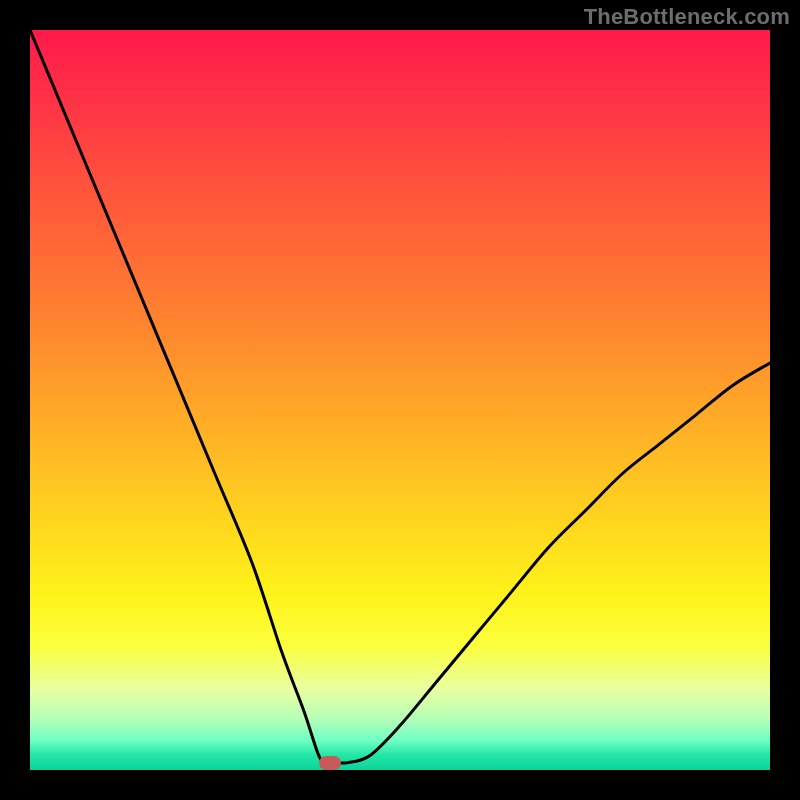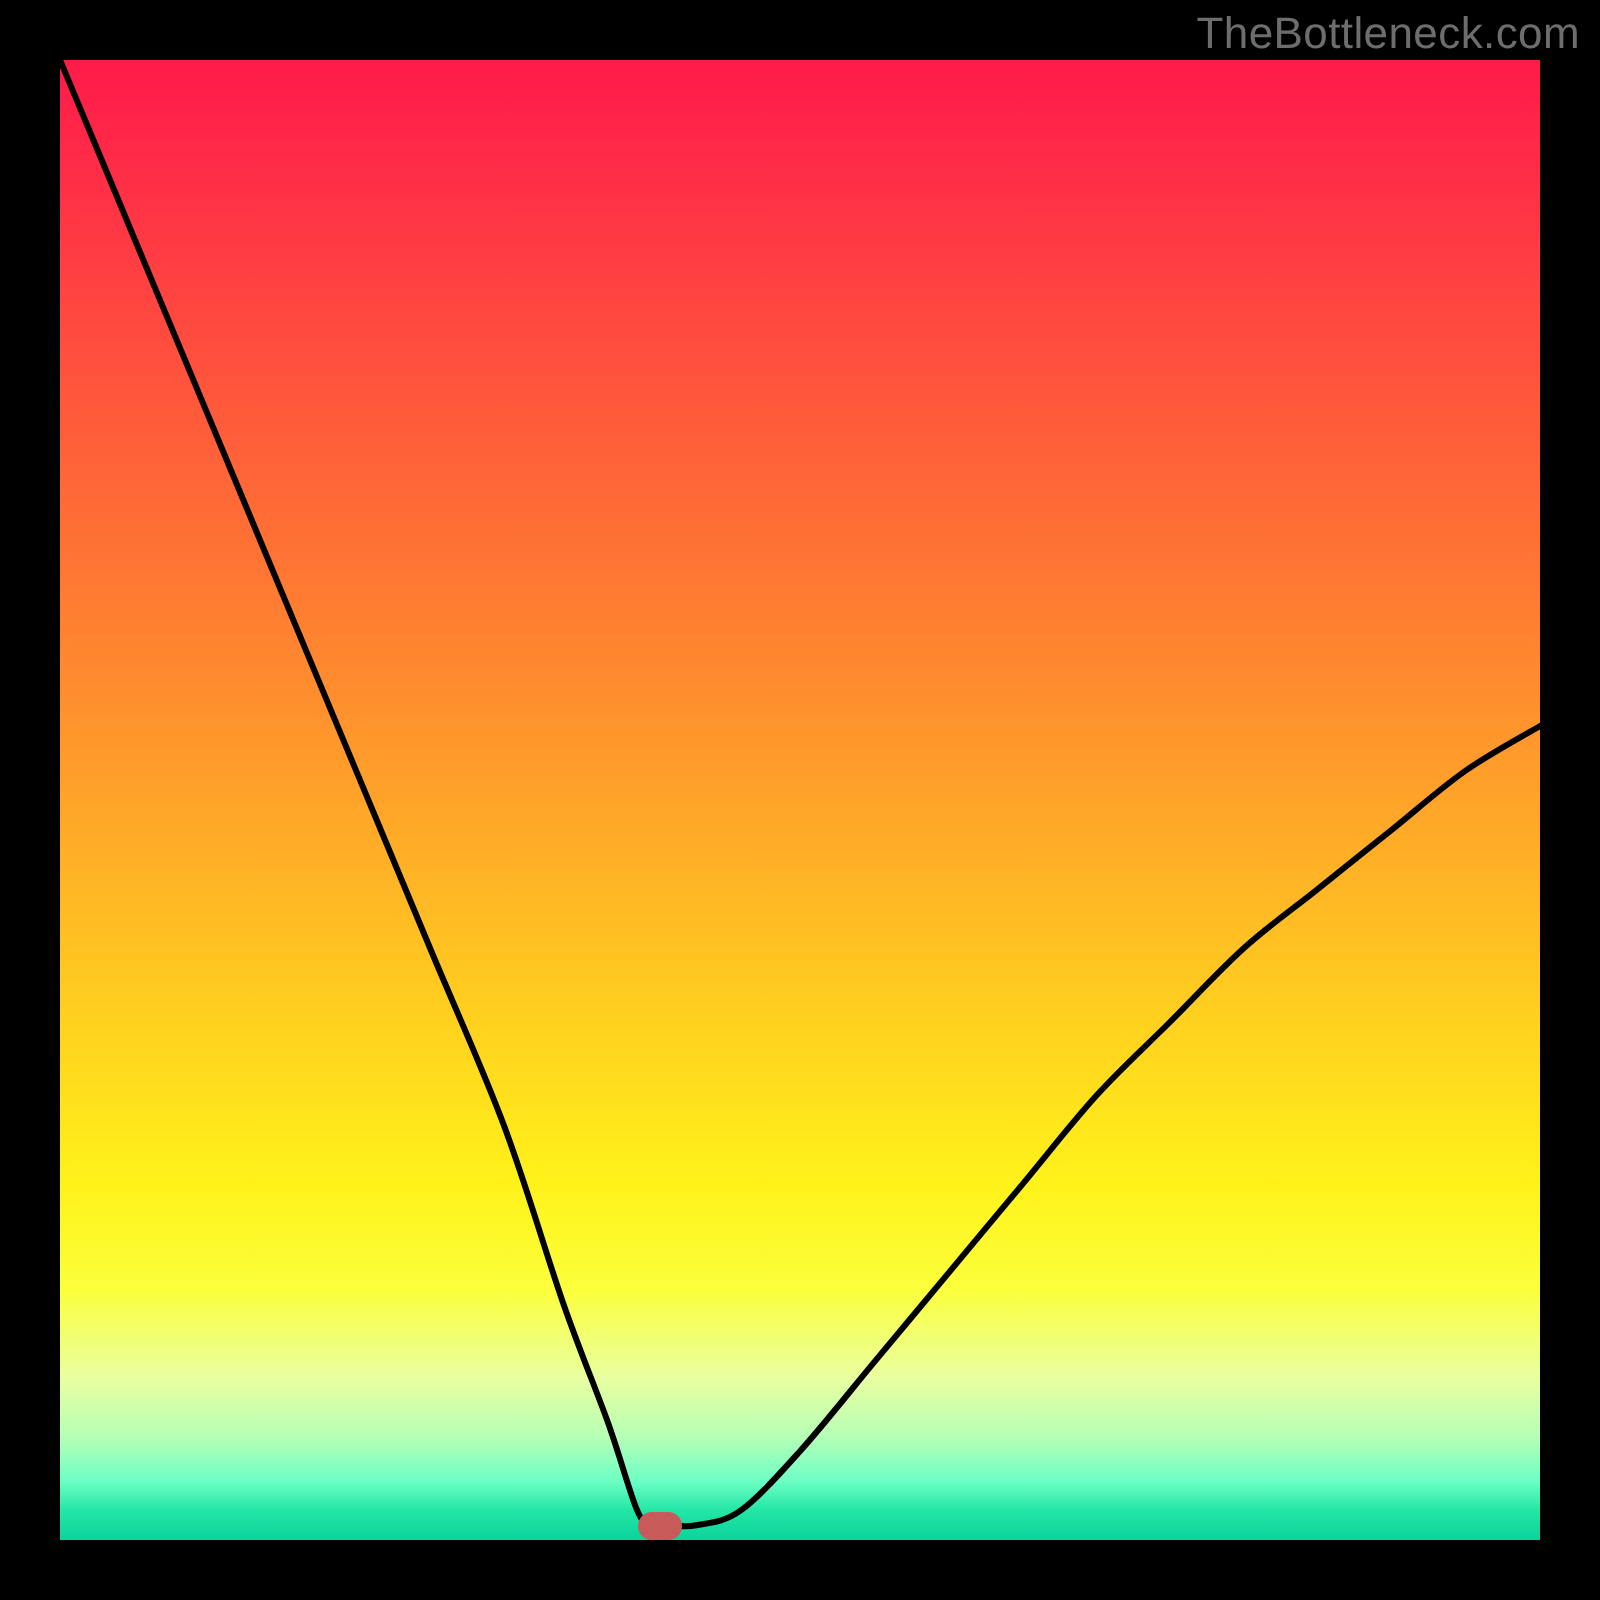--- a/index.html
+++ b/index.html
@@ -40,21 +40,21 @@
       #23e6a6 98%,
       #0bd39a 100%
     );
   }
   .watermark {
     position: absolute;
     top: 4px;
     right: 10px;
     color: #6d6d6d;
     font-size: 22px;
-    font-weight: 400;
+    font-weight: 700;
     letter-spacing: 0.2px;
     user-select: none;
     margin-left: 44px;
   }
   .curve {
     position: absolute;
     left: 0;
     top: 0;
     width: 740px;
     height: 740px;

